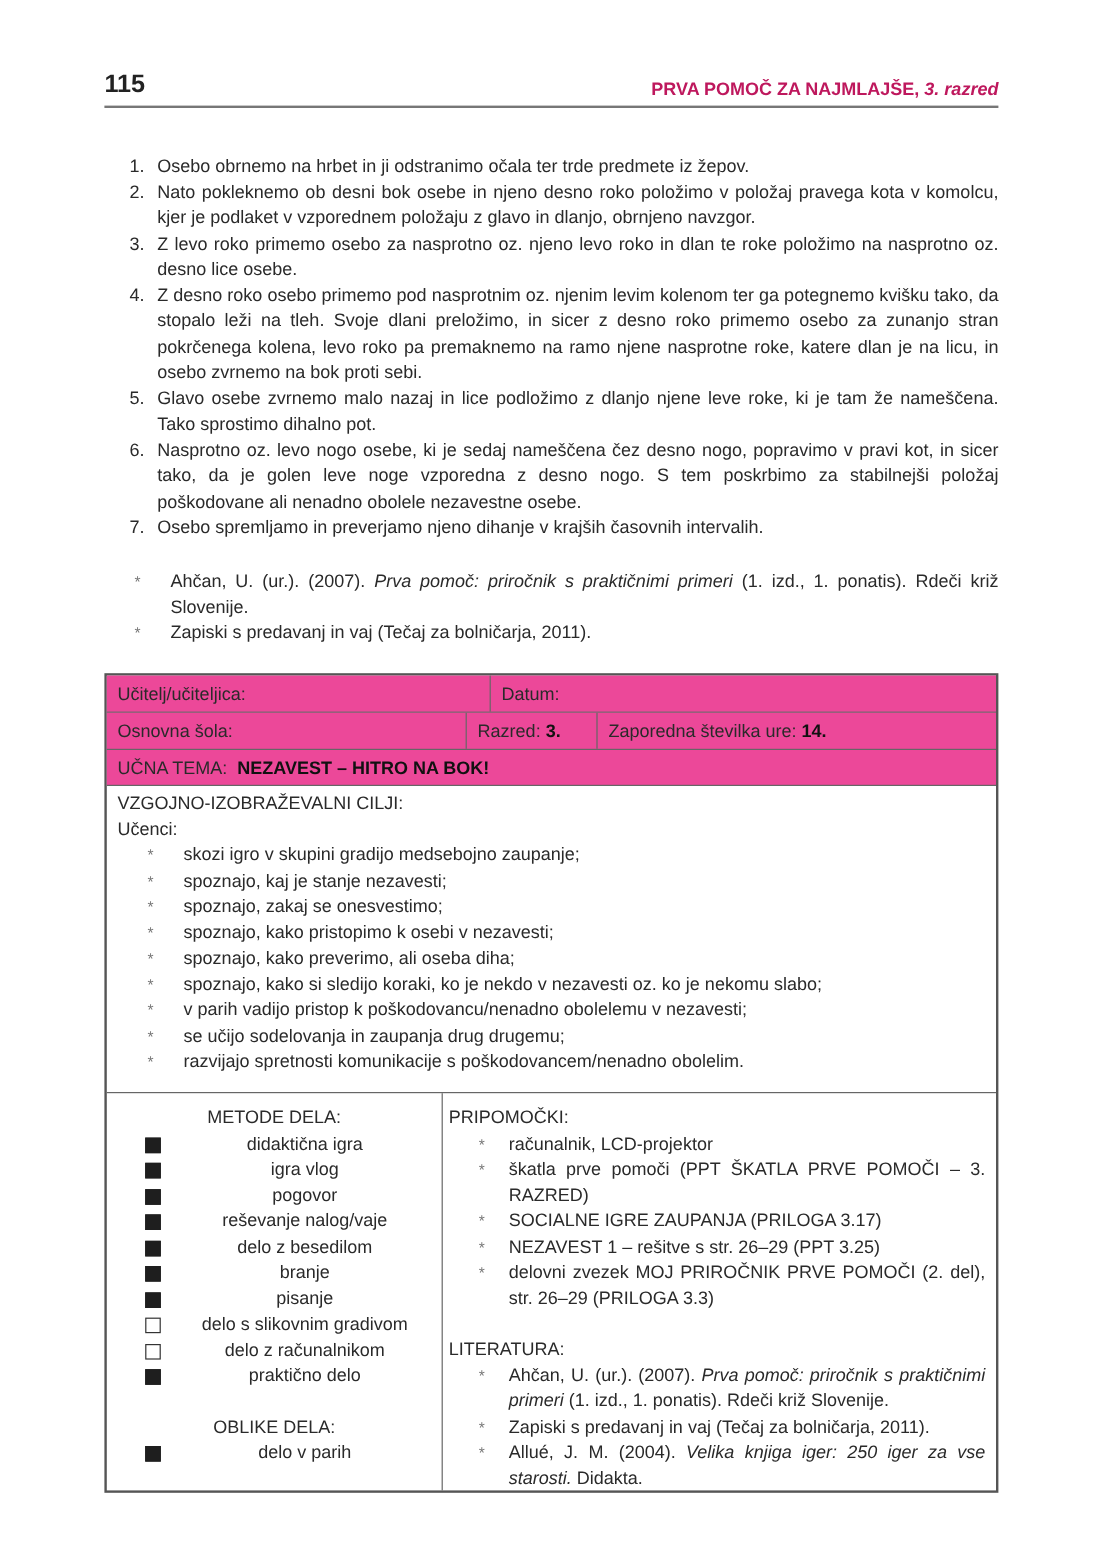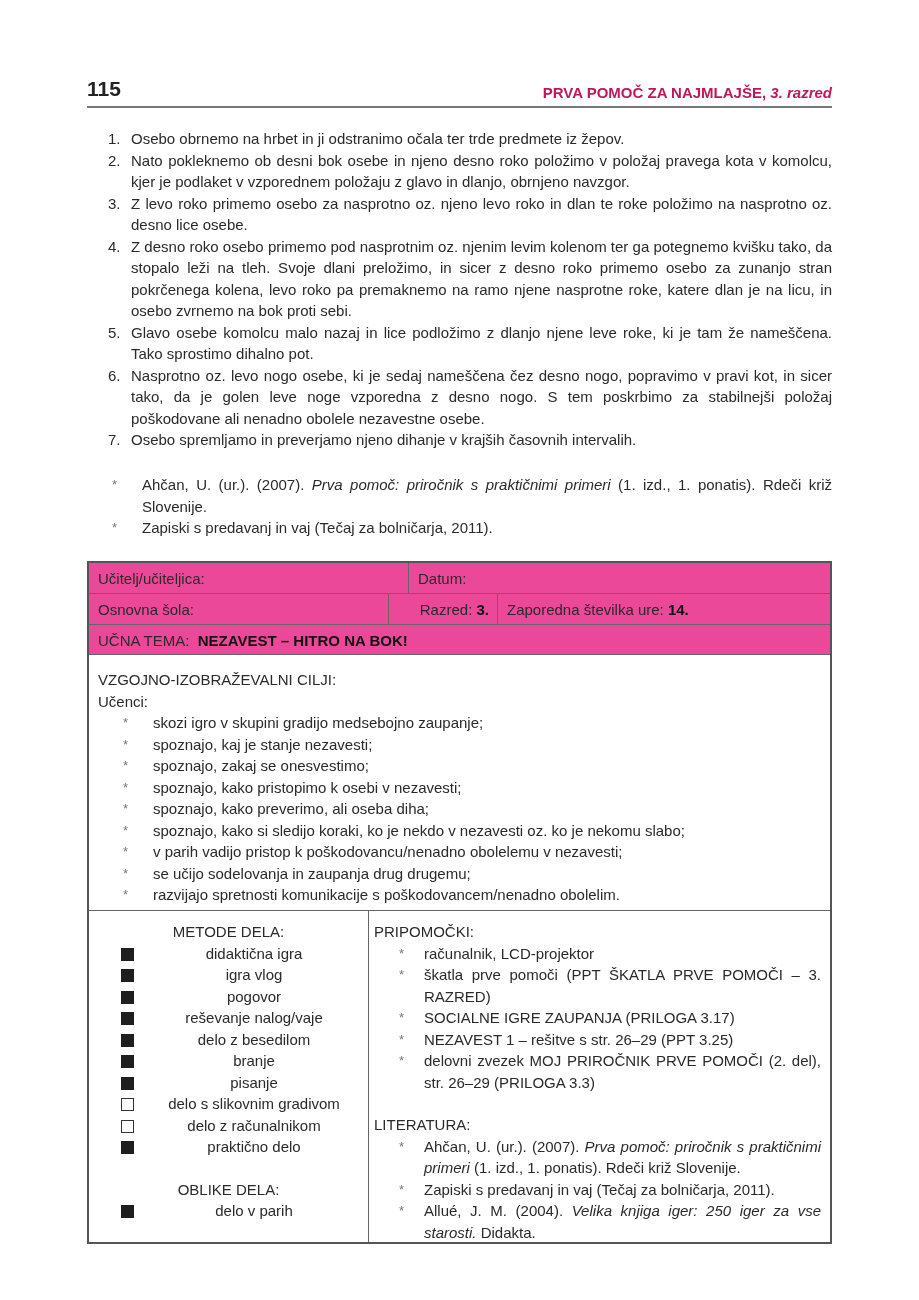--- a/index.html
+++ b/index.html
@@ -6,21 +6,21 @@
     html, body { width: 919px; height: 1300px; background: #ffffff; }
     body {
       position: relative;
       font-family: "Liberation Sans", "DejaVu Sans", sans-serif;
       color: #2a2a2a;
       font-size: 15px;
       line-height: 21.5px;
       overflow: hidden;
     }
     .header {
-      position: absolute; left: 87px; top: 76px; width: 745px; height: 32px;
+      position: absolute; left: 87px; top: 58px; width: 745px; height: 32px;
       border-bottom: 2px solid #777;
     }
     .page-num {
       position: absolute; left: 0; top: 2px;
       font-size: 21px; font-weight: bold; color: #222;
     }
     .running-title {
       position: absolute; right: 0; top: 6px;
       font-size: 15px; font-weight: bold; color: #be185d;
     }
@@ -44,21 +44,21 @@
 
     .table {
       position: absolute; left: 87px; top: 561px; width: 745px; height: 683px;
       border: 2px solid #555;
     }
     .row { position: absolute; left: 0; width: 741px; border-bottom: 1.5px solid #666; background: #ec4899; }
     .cell { position: absolute; top: 0; height: 100%; padding: 5px 8px 0 9px; }
     .cell.bl { border-left: 1.5px solid #666; }
     .cell b { font-weight: bold; color: #111; }
 
-    .goals { position: absolute; left: 0; top: 92px; width: 741px; height: 256px; border-bottom: 1.5px solid #666; padding: 14px 9px 0 9px; }
+    .goals { position: absolute; left: 0; top: 92px; width: 741px; height: 256px; border-bottom: 1.5px solid #666; padding: 4px 9px 0 9px; }
     .goals ul { list-style: none; margin-left: 25px; }
     .goals li { position: relative; padding-left: 30px; }
 
     .bottom-left { position: absolute; left: 0; top: 348px; width: 280px; height: 331px; border-right: 1.5px solid #666; padding: 10px 9px 0 9px; text-align: center; }
     .bottom-right { position: absolute; left: 276px; top: 348px; width: 465px; height: 331px; padding: 10px 9px 4px 9px; }
     .method-list { list-style: none; margin-left: 15px; }
     .method-list li { position: relative; padding-left: 36px; }
     .box {
       position: absolute; left: 8px; top: 5px; width: 13px; height: 13px;
       border: 1.2px solid #333; background: #ffffff;
@@ -74,38 +74,38 @@
 <div class="header">
   <span class="page-num">115</span>
   <span class="running-title"><span>PRVA POMOČ ZA NAJMLAJŠE,</span><i> 3. razred</i></span>
 </div>
 
 <ol class="steps">
   <li><span class="num">1.</span><span>Osebo obrnemo na hrbet in ji odstranimo očala ter trde predmete iz žepov.</span></li>
   <li><span class="num">2.</span><span>Nato pokleknemo ob desni bok osebe in njeno desno roko položimo v položaj pravega kota v komolcu, kjer je podlaket v vzporednem položaju z glavo in dlanjo, obrnjeno navzgor.</span></li>
   <li><span class="num">3.</span><span>Z levo roko primemo osebo za nasprotno oz. njeno levo roko in dlan te roke položimo na nasprotno oz. desno lice osebe.</span></li>
   <li><span class="num">4.</span><span>Z desno roko osebo primemo pod nasprotnim oz. njenim levim kolenom ter ga potegnemo kvišku tako, da stopalo leži na tleh. Svoje dlani preložimo, in sicer z desno roko primemo osebo za zunanjo stran pokrčenega kolena, levo roko pa premaknemo na ramo njene nasprotne roke, katere dlan je na licu, in osebo zvrnemo na bok proti sebi.</span></li>
-  <li><span class="num">5.</span><span>Glavo osebe komolcu malo nazaj in lice podložimo z dlanjo njene leve roke, ki je tam že nameščena. Tako sprostimo dihalno pot.</span></li>
+  <li><span class="num">5.</span><span>Glavo osebe zvrnemo malo nazaj in lice podložimo z dlanjo njene leve roke, ki je tam že nameščena. Tako sprostimo dihalno pot.</span></li>
   <li><span class="num">6.</span><span>Nasprotno oz. levo nogo osebe, ki je sedaj nameščena čez desno nogo, popravimo v pravi kot, in sicer tako, da je golen leve noge vzporedna z desno nogo. S tem poskrbimo za stabilnejši položaj poškodovane ali nenadno obolele nezavestne osebe.</span></li>
   <li><span class="num">7.</span><span>Osebo spremljamo in preverjamo njeno dihanje v krajših časovnih intervalih.</span></li>
 </ol>
 
 <ul class="refs">
   <li><span class="star">*</span><span>Ahčan, U. (ur.). (2007). </span><i>Prva pomoč: priročnik s praktičnimi primeri</i><span> (1. izd., 1. ponatis). Rdeči križ Slovenije.</span></li>
   <li><span class="star">*</span><span>Zapiski s predavanj in vaj (Tečaj za bolničarja, 2011).</span></li>
 </ul>
 
 <div class="table">
   <div class="row" style="top:0; height:31px;">
     <div class="cell" style="left:0; width:299px;"><span>Učitelj/učiteljica:</span></div>
     <div class="cell bl" style="left:299px; width:442px;margin-left:20px;"><span>Datum:</span></div>
   </div>
   <div class="row" style="top:31px; height:31px;">
     <div class="cell" style="left:0; width:299px;"><span>Osnovna šola:</span></div>
-    <div class="cell bl" style="left:299px; width:109px;text-align:right;"><span>Razred: </span><b>3.</b></div>
+    <div class="cell bl" style="left:299px; width:109px;"><span>Razred: </span><b>3.</b></div>
     <div class="cell bl" style="left:408px; width:333px;"><span>Zaporedna številka ure: </span><b>14.</b></div>
   </div>
   <div class="row" style="top:62px; height:30px;">
     <div class="cell" style="left:0; width:741px;"><span style="white-space:pre;">UČNA TEMA:  </span><b>NEZAVEST – HITRO NA BOK!</b></div>
   </div>
 
   <div class="goals">
     <div>VZGOJNO-IZOBRAŽEVALNI CILJI:</div>
     <div>Učenci:</div>
     <ul>

